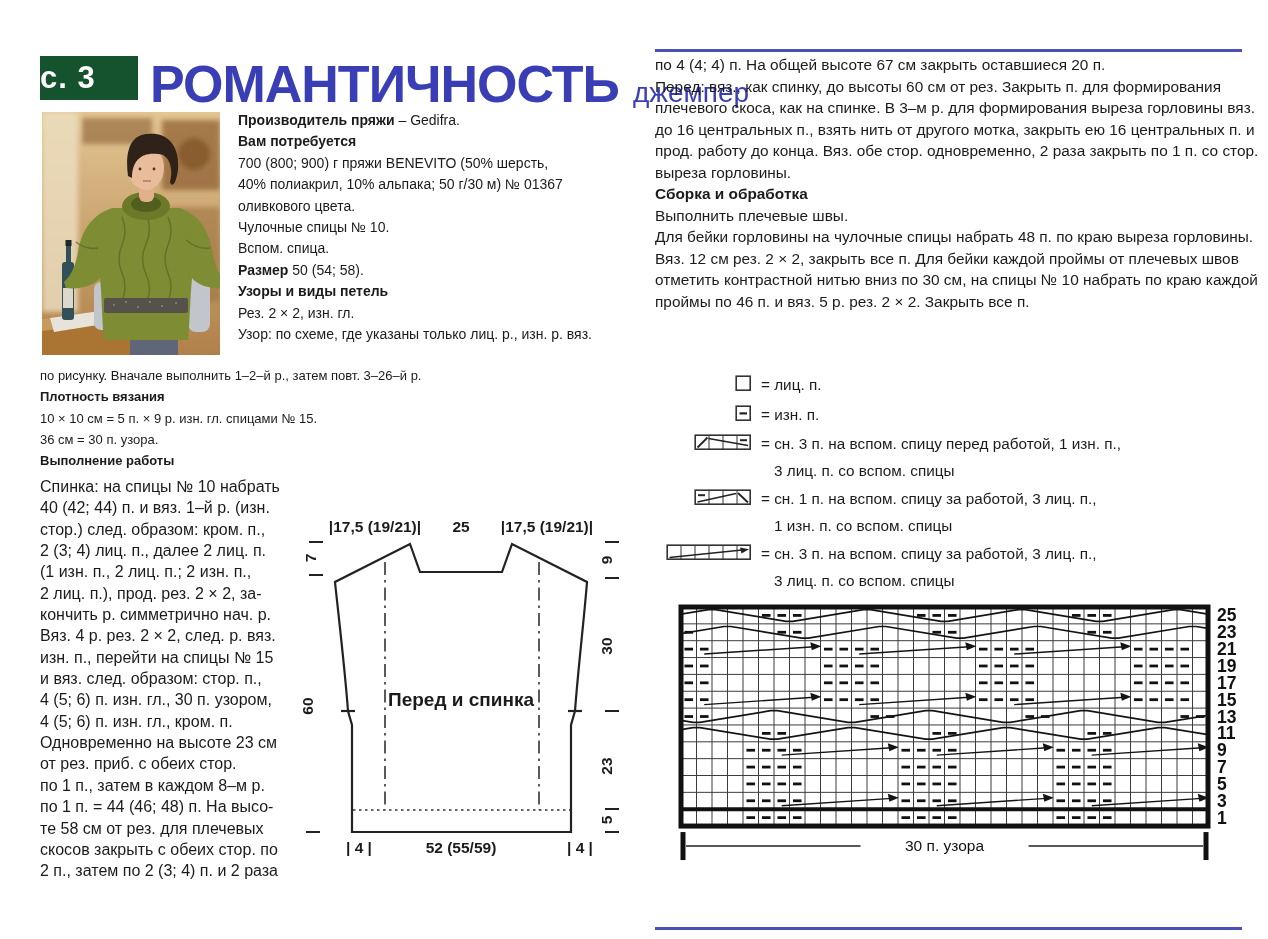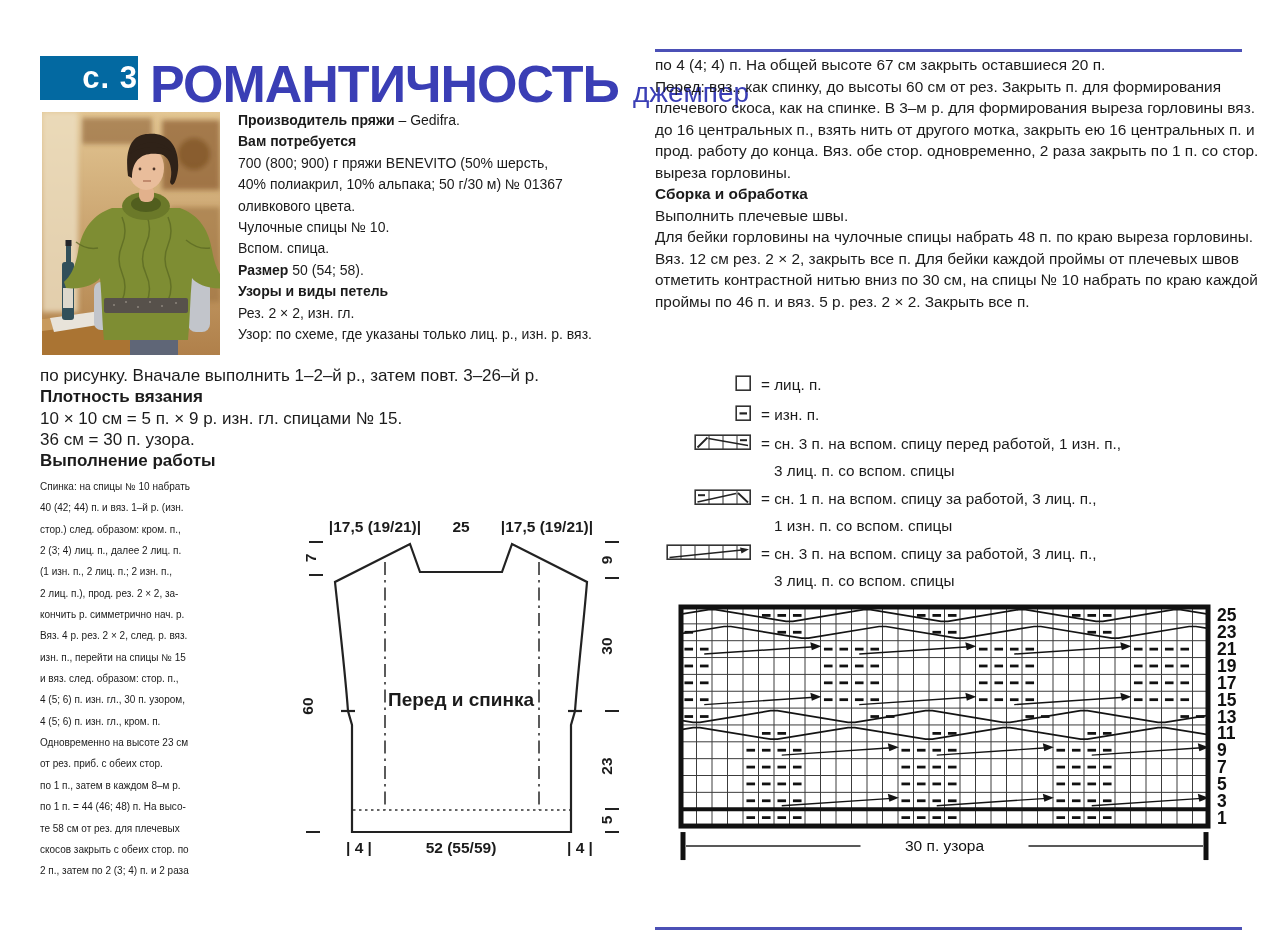--- a/index.html
+++ b/index.html
@@ -2,33 +2,33 @@
 <html><head>
 <meta charset="utf-8">
 <style>
   html,body{margin:0;padding:0;background:#9a9a9a;}
   .page{position:relative;width:1268px;height:939px;background:#ffffff;
         font-family:"Liberation Sans",sans-serif;color:#1b1b1b;overflow:hidden;}
   .abs{position:absolute;}
   .tl{white-space:nowrap;}
   b{font-weight:bold;}
   
-  .pagebox{left:40px;top:56px;width:98px;height:44px;background:#0369a1;color:#fff;
-           font-size:31px;font-weight:bold;line-height:44px;text-align:right;letter-spacing:1px;}
+  .pagebox{left:40px;top:56px;width:98px;height:44px;background:#14532d;color:#fff;
+           font-size:31px;font-weight:bold;line-height:44px;text-align:left;letter-spacing:1px;}
   .titlerow{left:150px;top:54px;white-space:nowrap;}
   .t1{font-size:52px;font-weight:bold;color:#3a3eb5;letter-spacing:-1px;}
   .t2{font-size:28px;color:#3a3eb5;margin-left:14px;}
   .blueline{background:#4b50b6;height:3px;width:587px;left:655px;}
   
   .materials{left:238px;top:110px;}
   .materials .tl{font-size:14px;line-height:21.4px;}
   .intro2{left:40px;top:365px;}
-  .intro2 .tl{font-size:17px;line-height:21.3px;}
+  .intro2 .tl{font-size:13px;line-height:21.3px;}
   .leftcol{left:40px;top:476px;width:262px;}
-  .leftcol .tl{font-size:10px;line-height:21.35px;}
+  .leftcol .tl{font-size:16px;line-height:21.35px;}
   .rightcol{left:655px;top:46px;width:600px;margin-top:8px;}
   .rightcol .tl{font-size:15.4px;line-height:21.5px;}
   
   .legend{left:660px;top:352px;width:585px;height:220px;margin-top:24px;}
   .leg-row{position:absolute;font-size:15.3px;white-space:nowrap;}
   .leg-sym{position:absolute;top:-1px;}
   .leg-txt{position:absolute;left:101px;top:0;}
   .leg-txt2{position:absolute;left:114px;top:0;}
 </style>
 </head>

